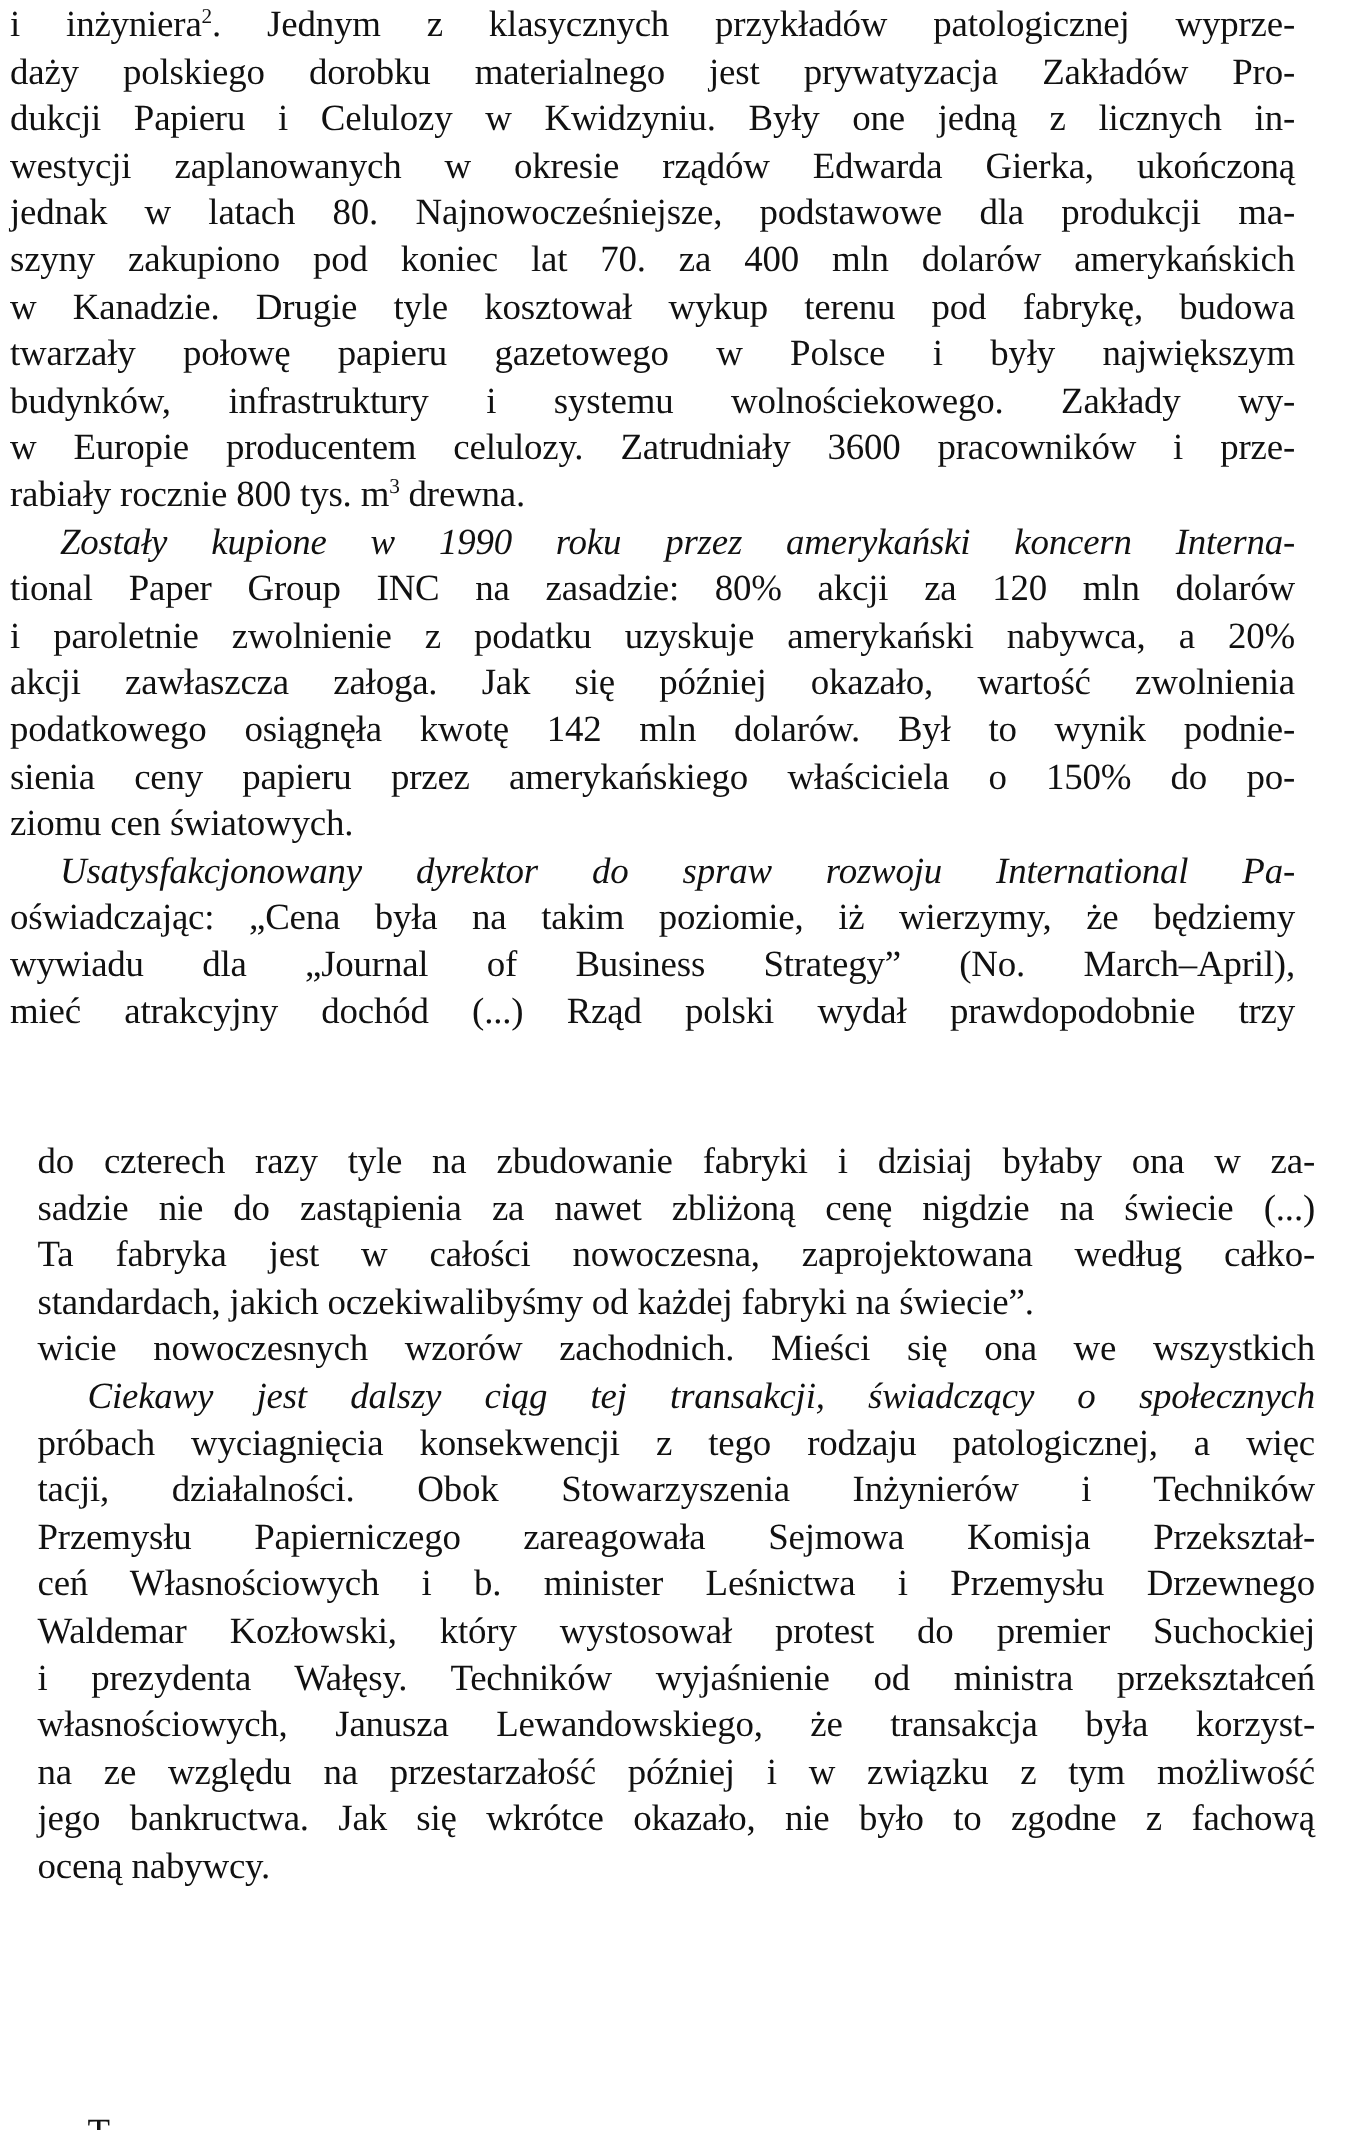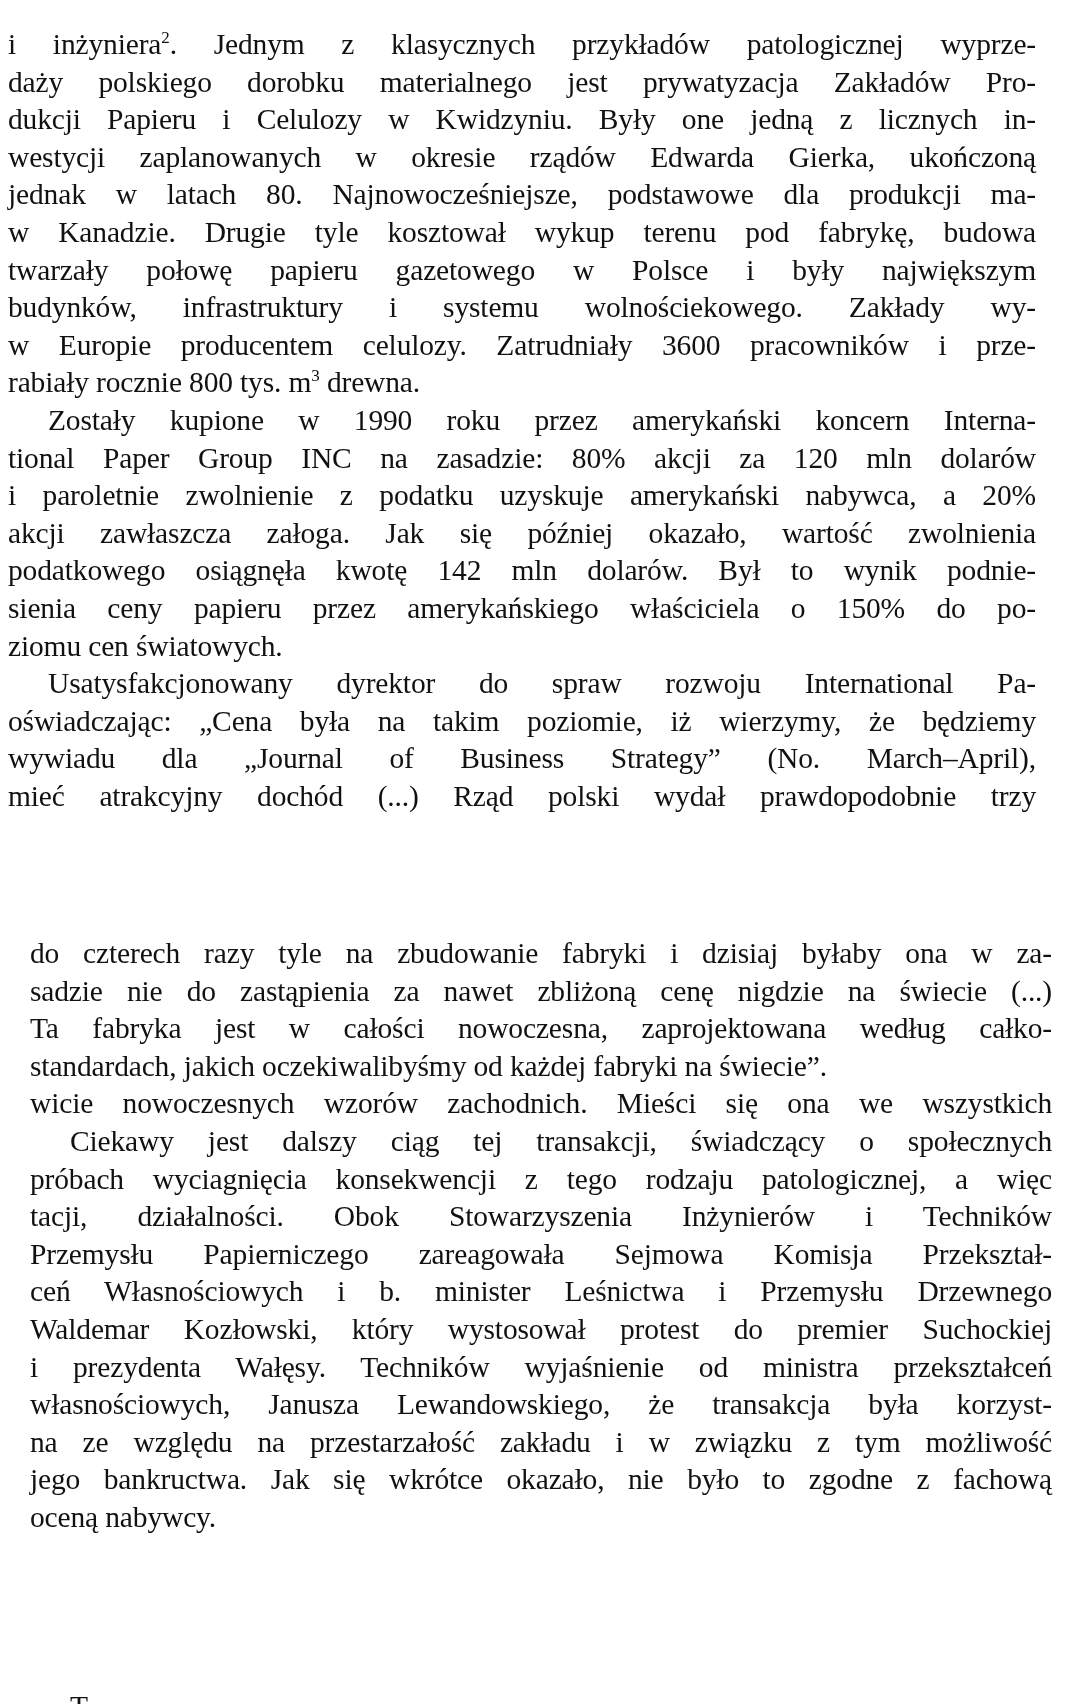--- a/index.html
+++ b/index.html
@@ -10,21 +10,20 @@
   body {
     width: 1080px;
     height: 1704px;
     position: relative;
     overflow: hidden;
     font-family: "Liberation Serif", "DejaVu Serif", serif;
     color: #111111;
   }
   .block {
     position: absolute;
-    margin-top: 24px;
   }
   #block-top {
     left: 8px;
     top: 2px;
     width: 1028px;
   }
   #block-bottom {
     left: 30px;
     top: 911px;
     width: 1022px;
@@ -37,20 +36,21 @@
     white-space: nowrap;
     text-align: justify;
     text-align-last: justify;
     letter-spacing: -0.15px;
   }
   .line.last {
     text-align-last: left;
   }
   .line.indent {
     padding-left: 40px;
+    font-style: italic;
   }
   .partial-top {
     position: absolute;
     left: 8px;
     top: -30px;
     width: 1028px;
     height: 37.6px;
     line-height: 37.6px;
     font-size: 29.5px;
     white-space: nowrap;
@@ -80,20 +80,21 @@
 <body>
 
 <div class="partial-top"></div>
 
 <div class="block" id="block-top">
   <span class="line"><span>i inżyniera</span><sup>2</sup><span>. Jednym z klasycznych przykładów patologicznej wyprze-</span></span>
   <span class="line">daży polskiego dorobku materialnego jest prywatyzacja Zakładów Pro-</span>
   <span class="line">dukcji Papieru i Celulozy w Kwidzyniu. Były one jedną z licznych in-</span>
   <span class="line">westycji zaplanowanych w okresie rządów Edwarda Gierka, ukończoną</span>
   <span class="line">jednak w latach 80. Najnowocześniejsze, podstawowe dla produkcji ma-</span>
+  <span class="line">szyny zakupiono pod koniec lat 70. za 400 mln dolarów amerykańskich</span>
   <span class="line">w Kanadzie. Drugie tyle kosztował wykup terenu pod fabrykę, budowa</span>
   <span class="line">twarzały połowę papieru gazetowego w Polsce i były największym</span>
   <span class="line">budynków, infrastruktury i systemu wolnościekowego. Zakłady wy-</span>
   <span class="line">w Europie producentem celulozy. Zatrudniały 3600 pracowników i prze-</span>
   <span class="line last"><span>rabiały rocznie 800 tys. m</span><sup>3</sup><span> drewna.</span></span>
   <span class="line indent">Zostały kupione w 1990 roku przez amerykański koncern Interna-</span>
   <span class="line">tional Paper Group INC na zasadzie: 80% akcji za 120 mln dolarów</span>
   <span class="line">i paroletnie zwolnienie z podatku uzyskuje amerykański nabywca, a 20%</span>
   <span class="line">akcji zawłaszcza załoga. Jak się później okazało, wartość zwolnienia</span>
   <span class="line">podatkowego osiągnęła kwotę 142 mln dolarów. Był to wynik podnie-</span>
@@ -112,18 +113,18 @@
   <span class="line last">standardach, jakich oczekiwalibyśmy od każdej fabryki na świecie”.</span>
   <span class="line">wicie nowoczesnych wzorów zachodnich. Mieści się ona we wszystkich</span>
   <span class="line indent">Ciekawy jest dalszy ciąg tej transakcji, świadczący o społecznych</span>
   <span class="line">próbach wyciagnięcia konsekwencji z tego rodzaju patologicznej, a więc</span>
   <span class="line">tacji, działalności. Obok Stowarzyszenia Inżynierów i Techników</span>
   <span class="line">Przemysłu Papierniczego zareagowała Sejmowa Komisja Przekształ-</span>
   <span class="line">ceń Własnościowych i b. minister Leśnictwa i Przemysłu Drzewnego</span>
   <span class="line">Waldemar Kozłowski, który wystosował protest do premier Suchockiej</span>
   <span class="line">i prezydenta Wałęsy. Techników wyjaśnienie od ministra przekształceń</span>
   <span class="line">własnościowych, Janusza Lewandowskiego, że transakcja była korzyst-</span>
-  <span class="line">na ze względu na przestarzałość zakładu i w związku z tym możliwość</span>
+  <span class="line">na ze względu na przestarzałość później i w związku z tym możliwość</span>
   <span class="line">jego bankructwa. Jak się wkrótce okazało, nie było to zgodne z fachową</span>
   <span class="line last">oceną nabywcy.</span>
 </div>
 
 <div class="partial-bottom">T</div>
 
 </body></html>

